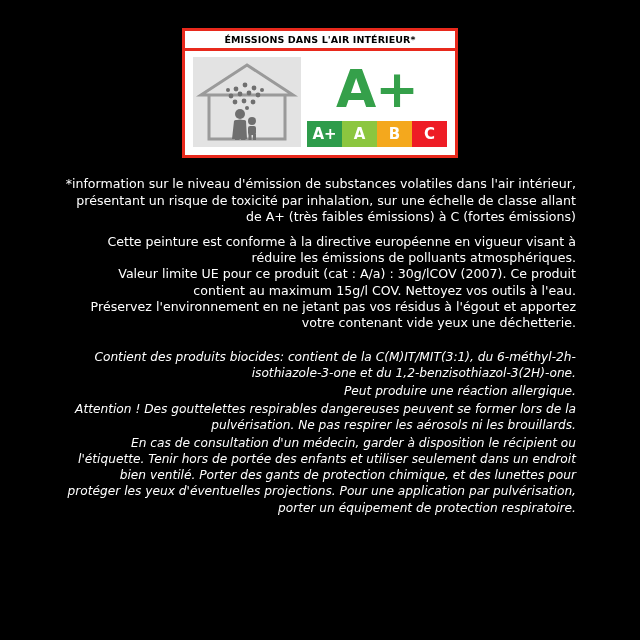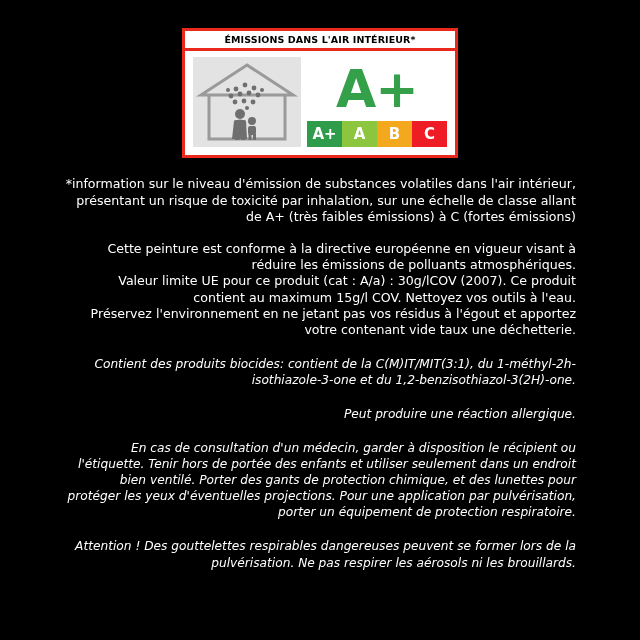--- a/index.html
+++ b/index.html
@@ -92,30 +92,30 @@
     padding: 18px 64px 0 64px;
     box-sizing: border-box;
     text-align: right;
   }
   p {
     margin: 0;
     font-size: 12.6px;
     line-height: 1.30;
     color: #ffffff;
   }
-  .para-gap { margin-top: 15px; }
+  .para-gap { margin-top: 8px; }
   .italic-block {
     margin-top: 17px;
   }
   .italic-block p {
     font-style: italic;
     font-size: 12.2px;
     line-height: 1.32;
   }
-  .italic-block p + p { margin-top: 18px; }
+  .italic-block p + p { margin-top: 2px; }
 </style>
 </head>
 <body>
 
 <div class="label-wrap">
   <div class="emission-label">
     <div class="label-title">ÉMISSIONS DANS L'AIR INTÉRIEUR*</div>
     <div class="label-body">
 
       <div class="house-box">
@@ -171,22 +171,22 @@
     </div>
   </div>
 </div>
 
 <div class="content">
 
   <p>*information sur le niveau d'émission de substances volatiles dans l'air intérieur, présentant un risque de toxicité par inhalation, sur une échelle de classe allant de A+ (très faibles émissions) à C (fortes émissions)</p>
 
   <p class="para-gap">Cette peinture est conforme à la directive européenne en vigueur visant à réduire les émissions de polluants atmosphériques.</p>
   <p>Valeur limite UE pour ce produit (cat : A/a) : 30g/lCOV (2007). Ce produit contient au maximum 15g/l COV. Nettoyez vos outils à l'eau.</p>
-  <p>Préservez l'environnement en ne jetant pas vos résidus à l'égout et apportez votre contenant vide taux une déchetterie.</p>
+  <p>Préservez l'environnement en ne jetant pas vos résidus à l'égout et apportez votre contenant vide yeux une déchetterie.</p>
 
   <div class="italic-block">
-    <p>Contient des produits biocides: contient de la C(M)IT/MIT(3:1), du 1-méthyl-2h-isothiazole-3-one et du 1,2-benzisothiazol-3(2H)-one.</p>
+    <p>Contient des produits biocides: contient de la C(M)IT/MIT(3:1), du 6-méthyl-2h-isothiazole-3-one et du 1,2-benzisothiazol-3(2H)-one.</p>
     <p>Peut produire une réaction allergique.</p>
+    <p>Attention ! Des gouttelettes respirables dangereuses peuvent se former lors de la pulvérisation. Ne pas respirer les aérosols ni les brouillards.</p>
     <p>En cas de consultation d'un médecin, garder à disposition le récipient ou l'étiquette. Tenir hors de portée des enfants et utiliser seulement dans un endroit bien ventilé. Porter des gants de protection chimique, et des lunettes pour protéger les yeux d'éventuelles projections. Pour une application par pulvérisation, porter un équipement de protection respiratoire.</p>
-    <p>Attention ! Des gouttelettes respirables dangereuses peuvent se former lors de la pulvérisation. Ne pas respirer les aérosols ni les brouillards.</p>
   </div>
 
 </div>
 
 </body></html>

